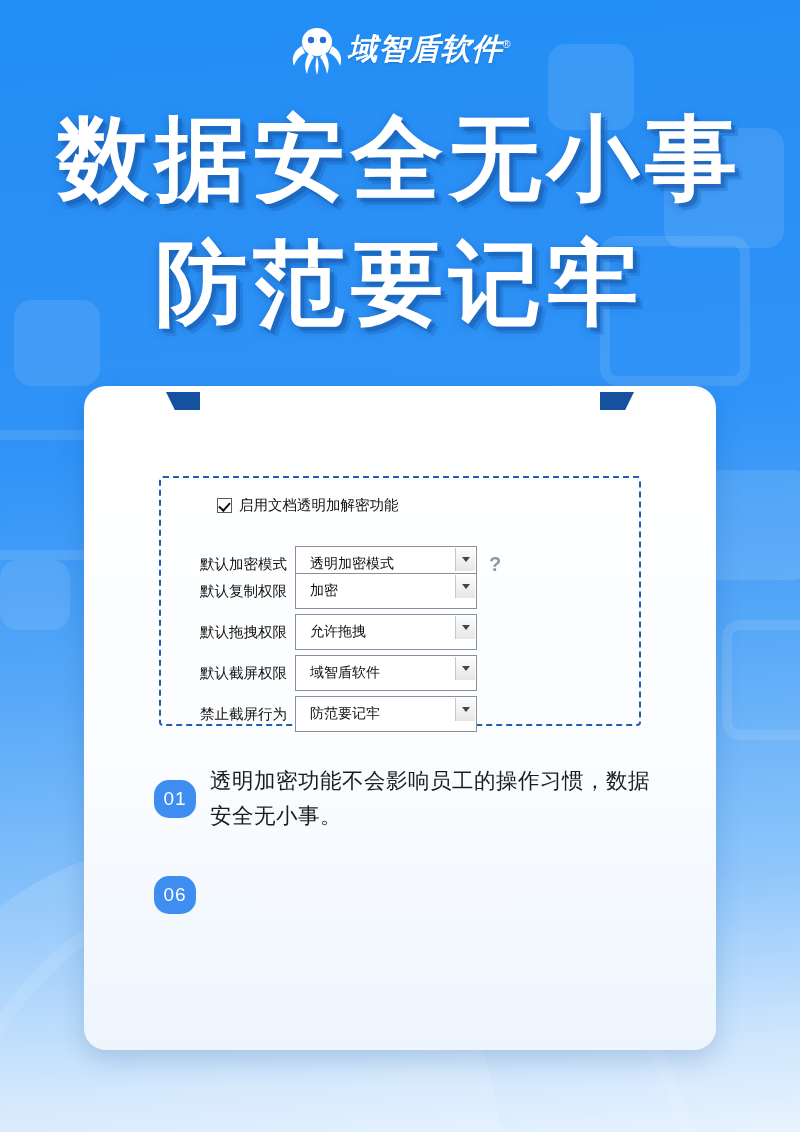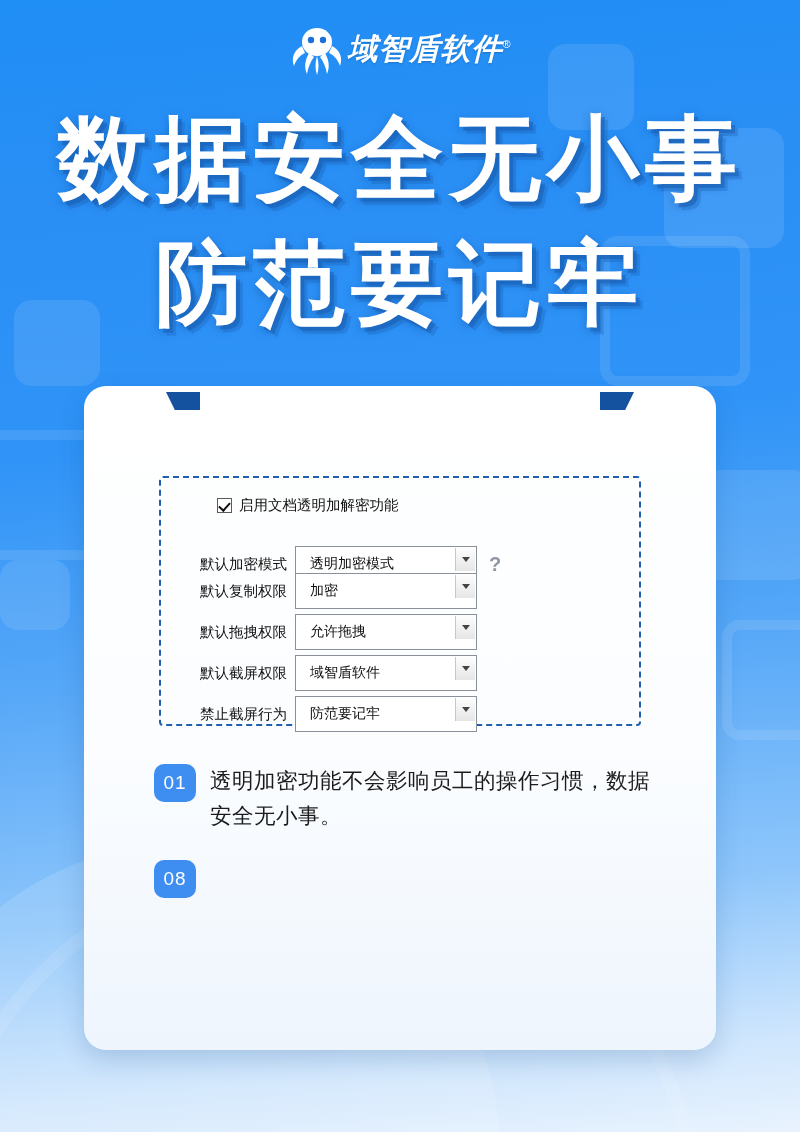--- a/index.html
+++ b/index.html
@@ -197,23 +197,23 @@
     margin-bottom: 26px;
   }
   .badge {
     flex: 0 0 auto;
     width: 42px; height: 38px;
     background: #3d8ef0;
     color: #fff;
     font-size: 19px;
     letter-spacing: 1px;
     display: flex; align-items: center; justify-content: center;
-    border-radius: 10px;
+    border-radius: 15px;
     margin-right: 14px;
-    margin-top: 0;
+    margin-top: 16px;
   }
   .bullet-text {
     font-size: 21.5px;
     line-height: 1.62;
     color: #1b1b1b;
     letter-spacing: .5px;
   }
 
   
   .watermark {
@@ -328,18 +328,18 @@
         </span>
       </div>
     </div>
 
     <div class="bullets">
       <div class="bullet">
         <span class="badge">01</span>
         <span class="bullet-text">透明加密功能不会影响员工的操作习惯，数据安全无小事。</span>
       </div>
       <div class="bullet">
-        <span class="badge">08</span>
+        <span class="badge">06</span>
       </div>
     </div>
   </div>
 
 </div>
 
 </body></html>

